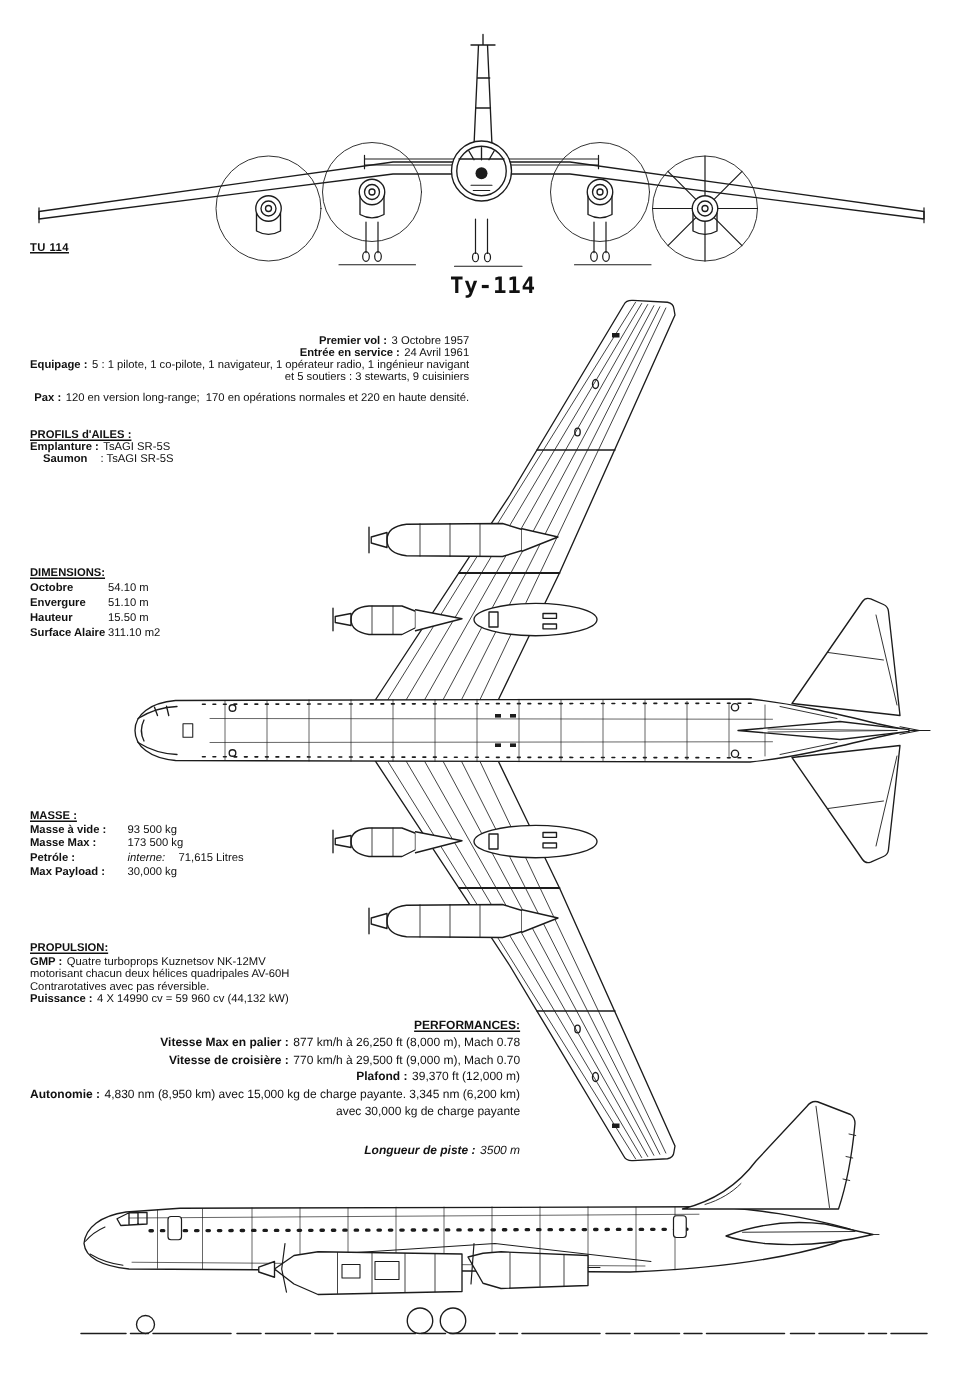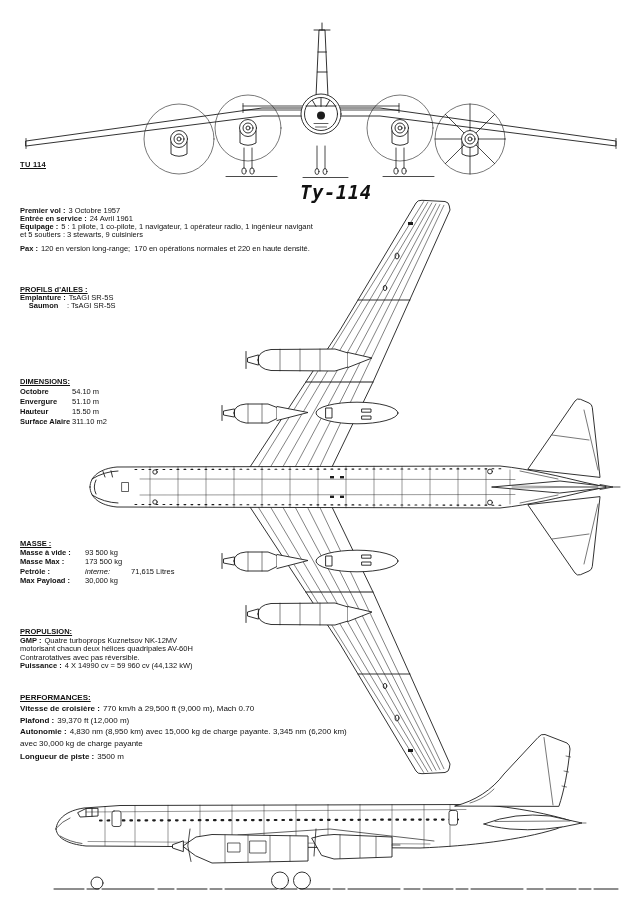--- a/index.html
+++ b/index.html
@@ -1,39 +1,39 @@
 <!DOCTYPE html>
 <html><head>
 <meta charset="utf-8">
 <style>
   html,body{margin:0;padding:0;}
   body{width:640px;height:920px;background:#ffffff;position:relative;overflow:hidden;
        font-family:"Liberation Sans", sans-serif;color:#111;}
   .sheet{position:absolute;inset:0;}
   svg.art{position:absolute;left:0;top:0;}
   .docid{position:absolute;left:20px;top:160px;font-size:7.5px;font-weight:bold;text-decoration:underline;letter-spacing:.3px;}
-  .title{position:absolute;left:300px;top:181px;font-size:19px;font-weight:bold;font-style:italic;
+  .title{position:absolute;left:300px;top:181px;font-size:15px;font-weight:bold;
          font-family:"DejaVu Sans Mono", monospace;letter-spacing:.5px;}
   .block{position:absolute;left:20px;font-size:7.5px;line-height:7.9px;white-space:nowrap;}
   .line{white-space:pre;}
   .hd{font-weight:bold;text-decoration:underline;}
   .lbl{font-weight:bold;margin-right:3px;}
   .lbl:empty{margin-right:0;}
-  .it{font-style:italic;margin-right:21px;}
+  .it{font-style:italic;margin-right:9px;}
   .dlbl{font-weight:bold;display:inline-block;min-width:52px;}
   .mlbl{font-weight:bold;display:inline-block;min-width:65px;}
   .slbl{font-weight:bold;display:inline-block;min-width:47px;text-align:center;}
-  .b-general{top:207px;}
+  .b-general{top:223px;text-align:right;}
   .b-profils{top:286px;line-height:8.2px;}
   .b-dim{top:353px;line-height:10px;margin-top:24px;}
   .b-masse{top:539px;line-height:9.2px;}
   .b-prop{top:628px;line-height:8.6px;}
-  .b-perf{top:692px;font-size:8px;line-height:11.4px;}
+  .b-perf{top:678px;font-size:8px;line-height:11.4px;text-align:right;}
   .gap{margin-top:6px;}
-  .gap2{margin-top:2px;}
+  .gap2{margin-top:15px;font-style:italic;}
 </style>
 </head>
 <body>
 
 <div class="sheet">
 
 <svg class="art" width="640" height="920" viewBox="0 0 640 920">
 
   <g stroke="#1c1c1c" fill="none" stroke-width="0.9" stroke-linecap="round" stroke-linejoin="round">
     <path d="M26,141 L262,108 L380,108 L616,141 L616,146 L380,116 L262,116 L26,146 Z"></path>
@@ -243,20 +243,21 @@
 <div class="block b-prop">
   <div class="line hd">PROPULSION:</div>
   <div class="line"><span class="lbl">GMP :</span><span class="val">Quatre turboprops Kuznetsov NK-12MV</span></div>
   <div class="line"><span class="lbl"></span><span class="val">motorisant chacun deux hélices quadripales AV-60H</span></div>
   <div class="line"><span class="lbl"></span><span class="val">Contrarotatives avec pas réversible.</span></div>
   <div class="line"><span class="lbl">Puissance :</span><span class="val">4 X 14990 cv = 59 960 cv (44,132 kW)</span></div>
 </div>
 
 <div class="block b-perf">
   <div class="line hd">PERFORMANCES:</div>
+  <div class="line"><span class="lbl">Vitesse Max en palier :</span><span class="val">877 km/h à 26,250 ft (8,000 m), Mach 0.78</span></div>
   <div class="line"><span class="lbl">Vitesse de croisière :</span><span class="val">770 km/h à 29,500 ft (9,000 m), Mach 0.70</span></div>
   <div class="line"><span class="lbl">Plafond :</span><span class="val">39,370 ft (12,000 m)</span></div>
   <div class="line"><span class="lbl">Autonomie :</span><span class="val">4,830 nm (8,950 km) avec 15,000 kg de charge payante. 3,345 nm (6,200 km)</span></div>
   <div class="line"><span class="lbl"></span><span class="val">avec 30,000 kg de charge payante</span></div>
   <div class="line gap2"><span class="lbl">Longueur de piste :</span><span class="val">3500 m</span></div>
 </div>
 
 </div>
 
 </body></html>

